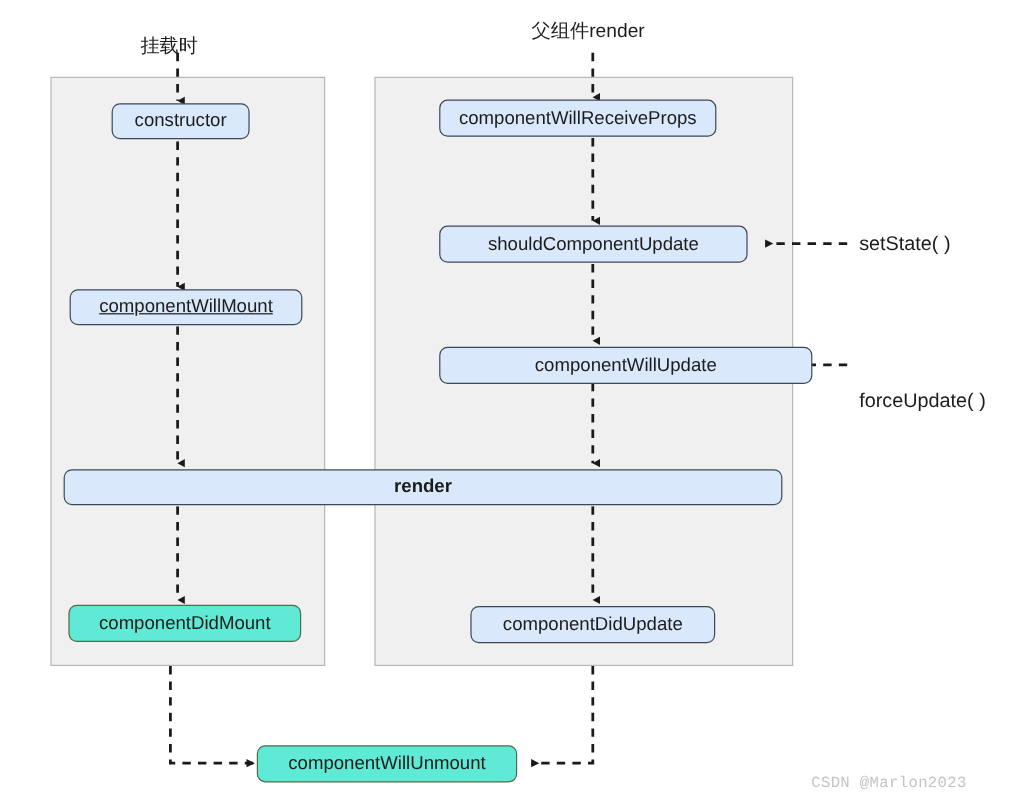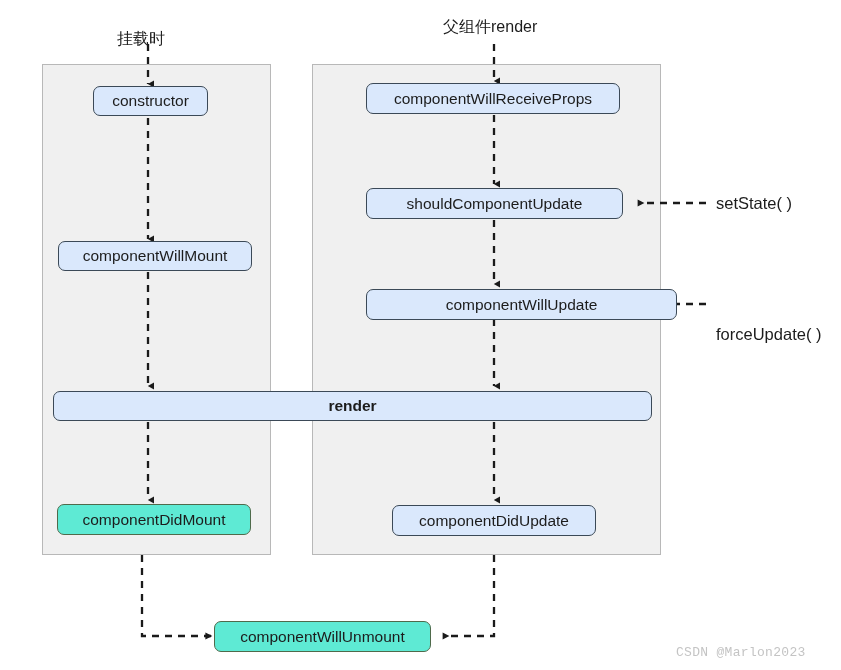--- a/index.html
+++ b/index.html
@@ -121,24 +121,24 @@
       <path d="M706,203 L638,203" marker-end="url(#arrow-left)"></path>
       <path d="M706,304 L638,304" marker-end="url(#arrow-left)"></path>
     </g>
 
   </svg>
 
   <div class="caption" style="left:117px; top:19px;margin-top:12px;">挂载时</div>
   <div class="caption" style="left:443px; top:19px;">父组件render</div>
 
   <div class="node blue" style="left:93px; top:86px; width:115px; height:30px;">constructor</div>
-  <div class="node blue" style="left:58px; top:241px; width:194px; height:30px;">componentWillMount</div>
+  <div class="node blue" style="left:58px; top:241px; width:194px; height:30px;text-decoration:underline;">componentWillMount</div>
   <div class="node green" style="left:57px; top:504px; width:194px; height:31px;">componentDidMount</div>
 
-  <div class="node blue" style="left:366px; top:83px; width:254px; height:31px;">componentWillReceiveProps</div>
+  <div class="node blue" style="left:366px; top:83px; width:231px; height:31px;">componentWillReceiveProps</div>
   <div class="node blue" style="left:366px; top:188px; width:257px; height:31px;">shouldComponentUpdate</div>
   <div class="node blue" style="left:366px; top:289px; width:311px; height:31px;">componentWillUpdate</div>
   <div class="node blue" style="left:392px; top:505px; width:204px; height:31px;">componentDidUpdate</div>
 
   <div class="node blue render-bar" style="left:53px; top:391px; width:599px; height:30px;">render</div>
 
   <div class="node green" style="left:214px; top:621px; width:217px; height:31px;">componentWillUnmount</div>
 
   <div class="side-label" style="left:716px; top:195px;">setState( )</div>
   <div class="side-label" style="left:716px; top:296px;margin-top:30px;">forceUpdate( )</div>

